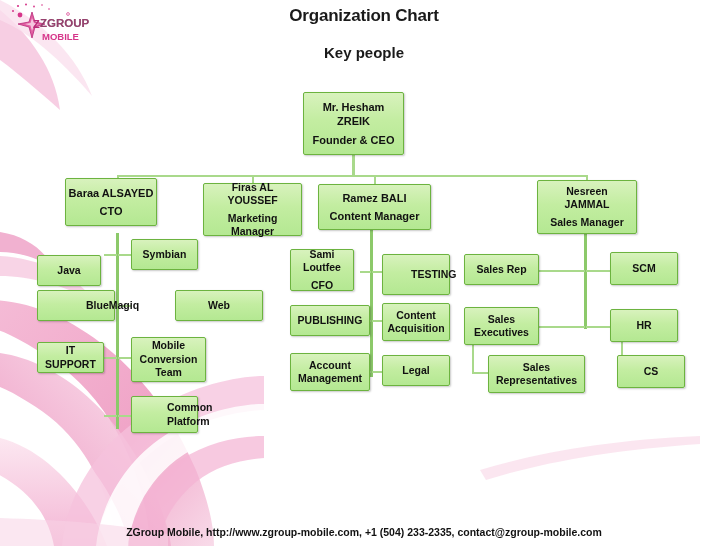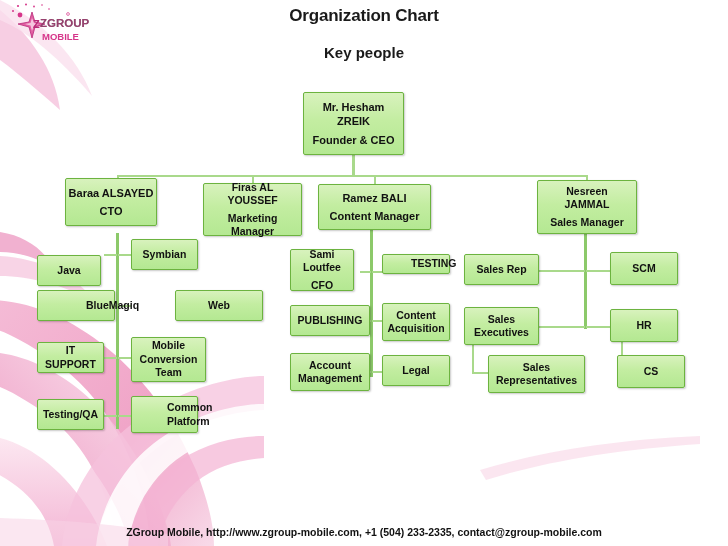--- a/index.html
+++ b/index.html
@@ -244,33 +244,30 @@
     <span class="ln">Web</span>
   </div>
   <div class="node" style="left:37px; top:342px; width:67px; height:31px;">
     <span class="ln">IT SUPPORT</span>
   </div>
   <div class="node" style="left:131px; top:337px; width:75px; height:45px;">
     <span class="ln">Mobile</span>
     <span class="ln">Conversion</span>
     <span class="ln">Team</span>
   </div>
-  <div class="node" style="left:37px; top:399px; width:67px; height:31px;">
-    <span class="ln">Testing/QA</span>
-  </div>
   <div class="node" style="left:131px; top:396px; width:67px; height:37px;padding-left:35px;">
     <span class="ln">Common</span>
     <span class="ln">Platform</span>
   </div>
 
   <div class="node" style="left:290px; top:249px; width:64px; height:42px;">
     <span class="ln">Sami Loutfee</span>
     <span class="ln gap">CFO</span>
   </div>
-  <div class="node" style="left:382px; top:254px; width:68px; height:20px;padding-left:28px;">
+  <div class="node" style="left:382px; top:254px; width:68px; height:41px;padding-left:28px;">
     <span class="ln">TESTING</span>
   </div>
   <div class="node" style="left:290px; top:305px; width:80px; height:31px;">
     <span class="ln">PUBLISHING</span>
   </div>
   <div class="node" style="left:382px; top:303px; width:68px; height:38px;">
     <span class="ln">Content</span>
     <span class="ln">Acquisition</span>
   </div>
   <div class="node" style="left:290px; top:353px; width:80px; height:38px;">

